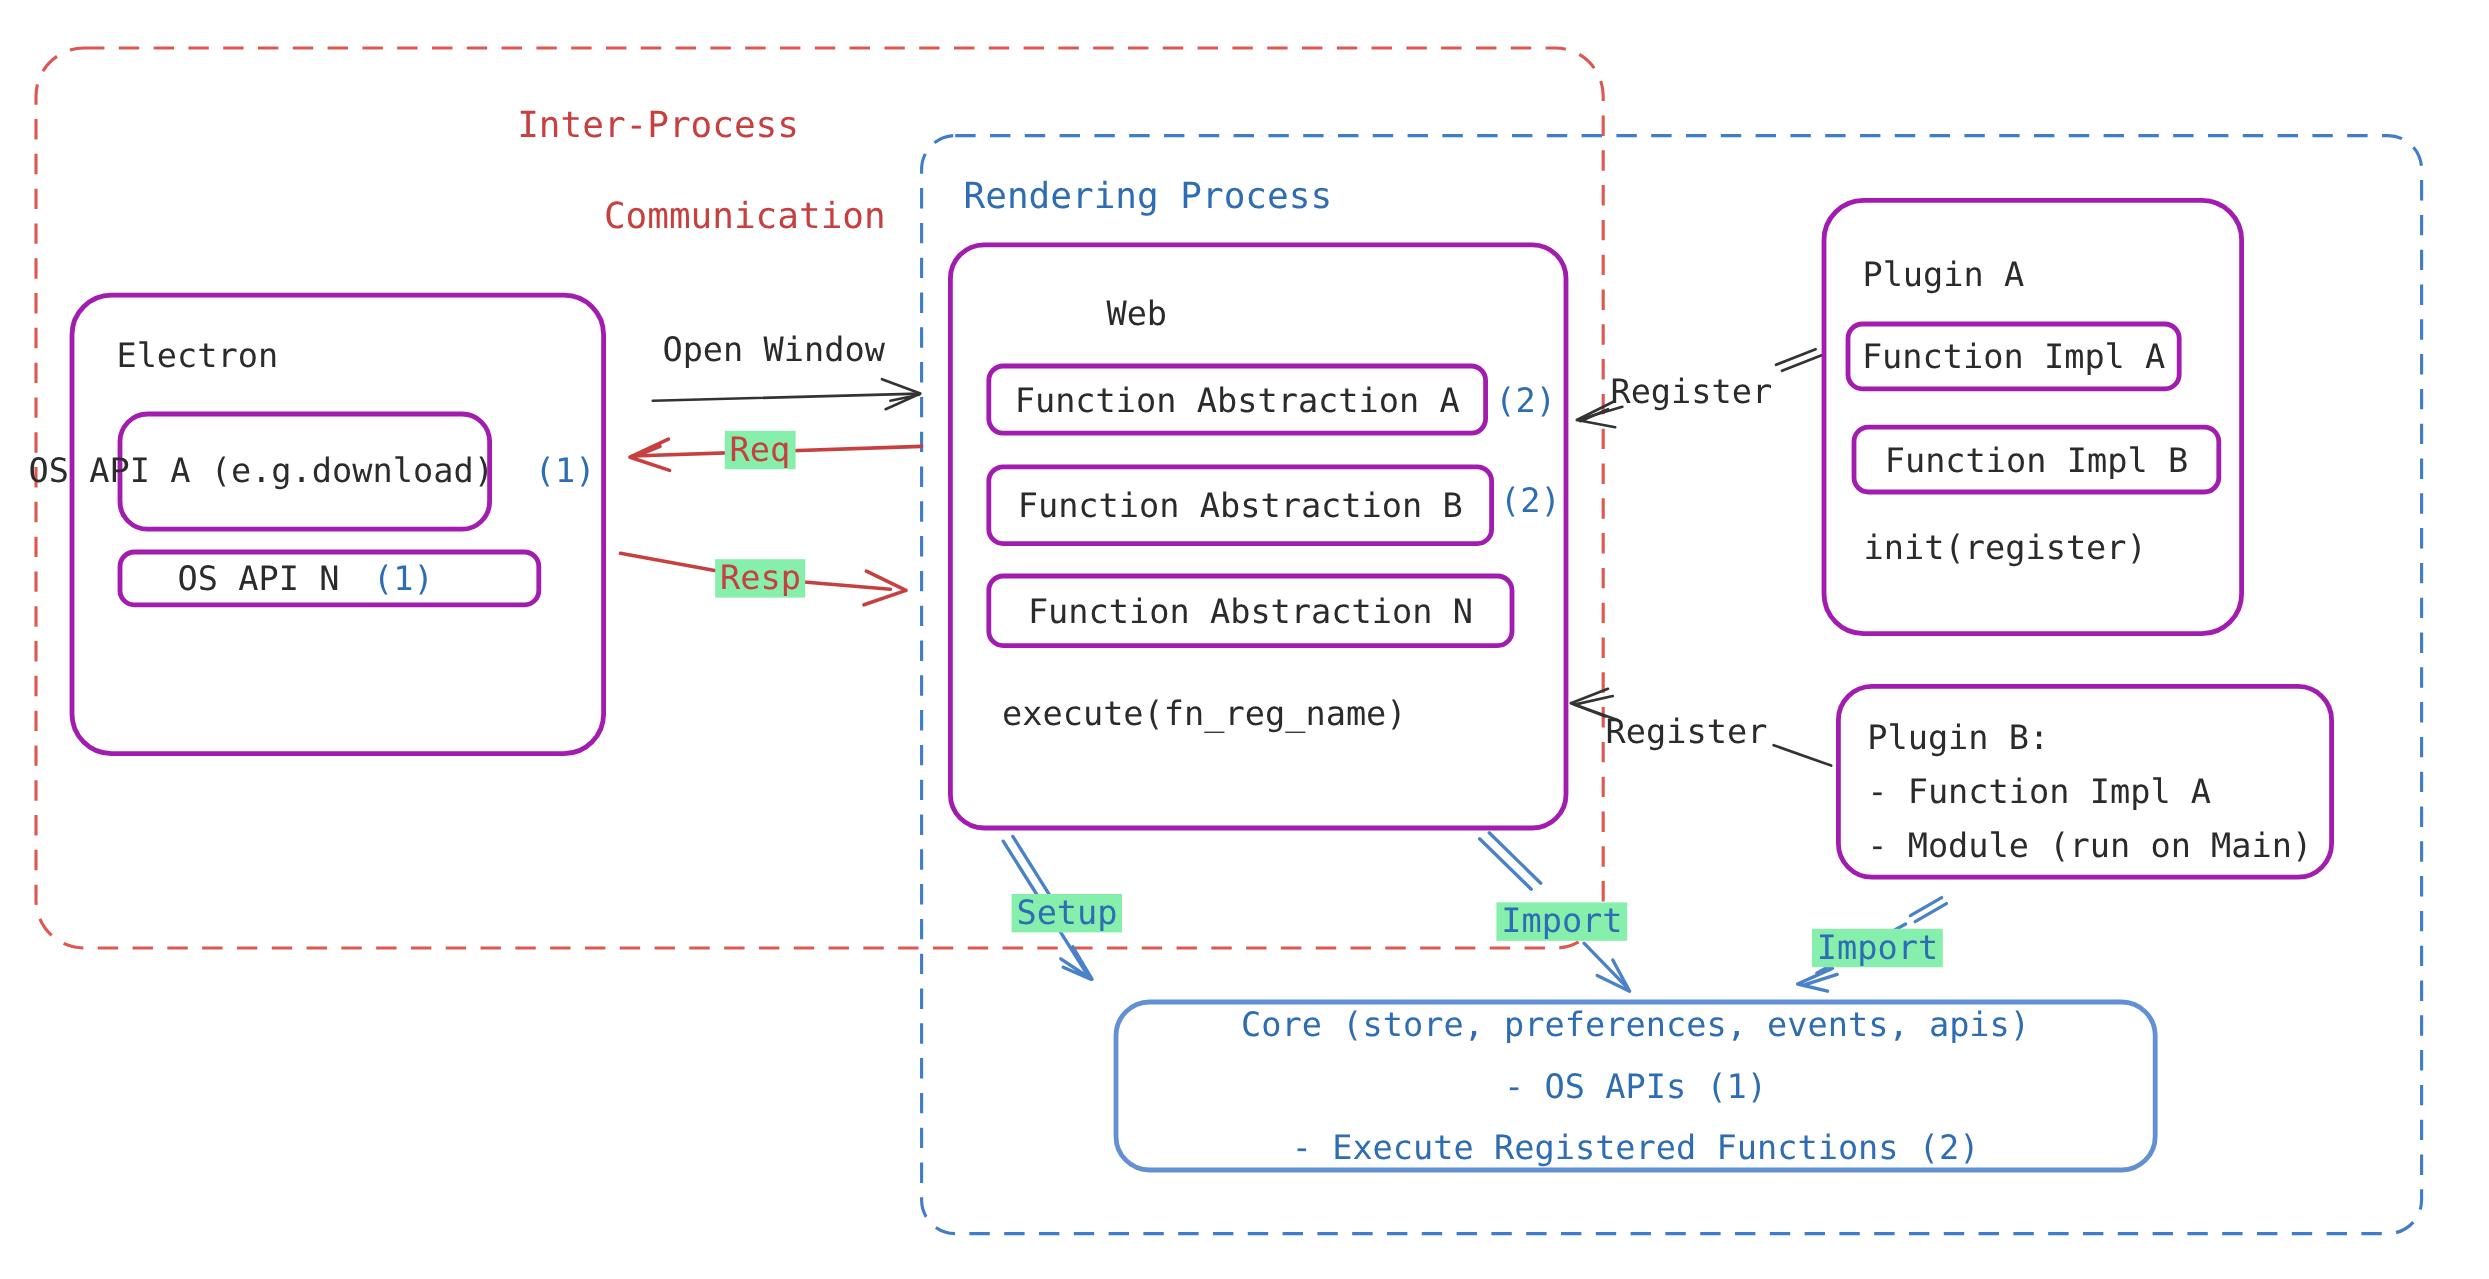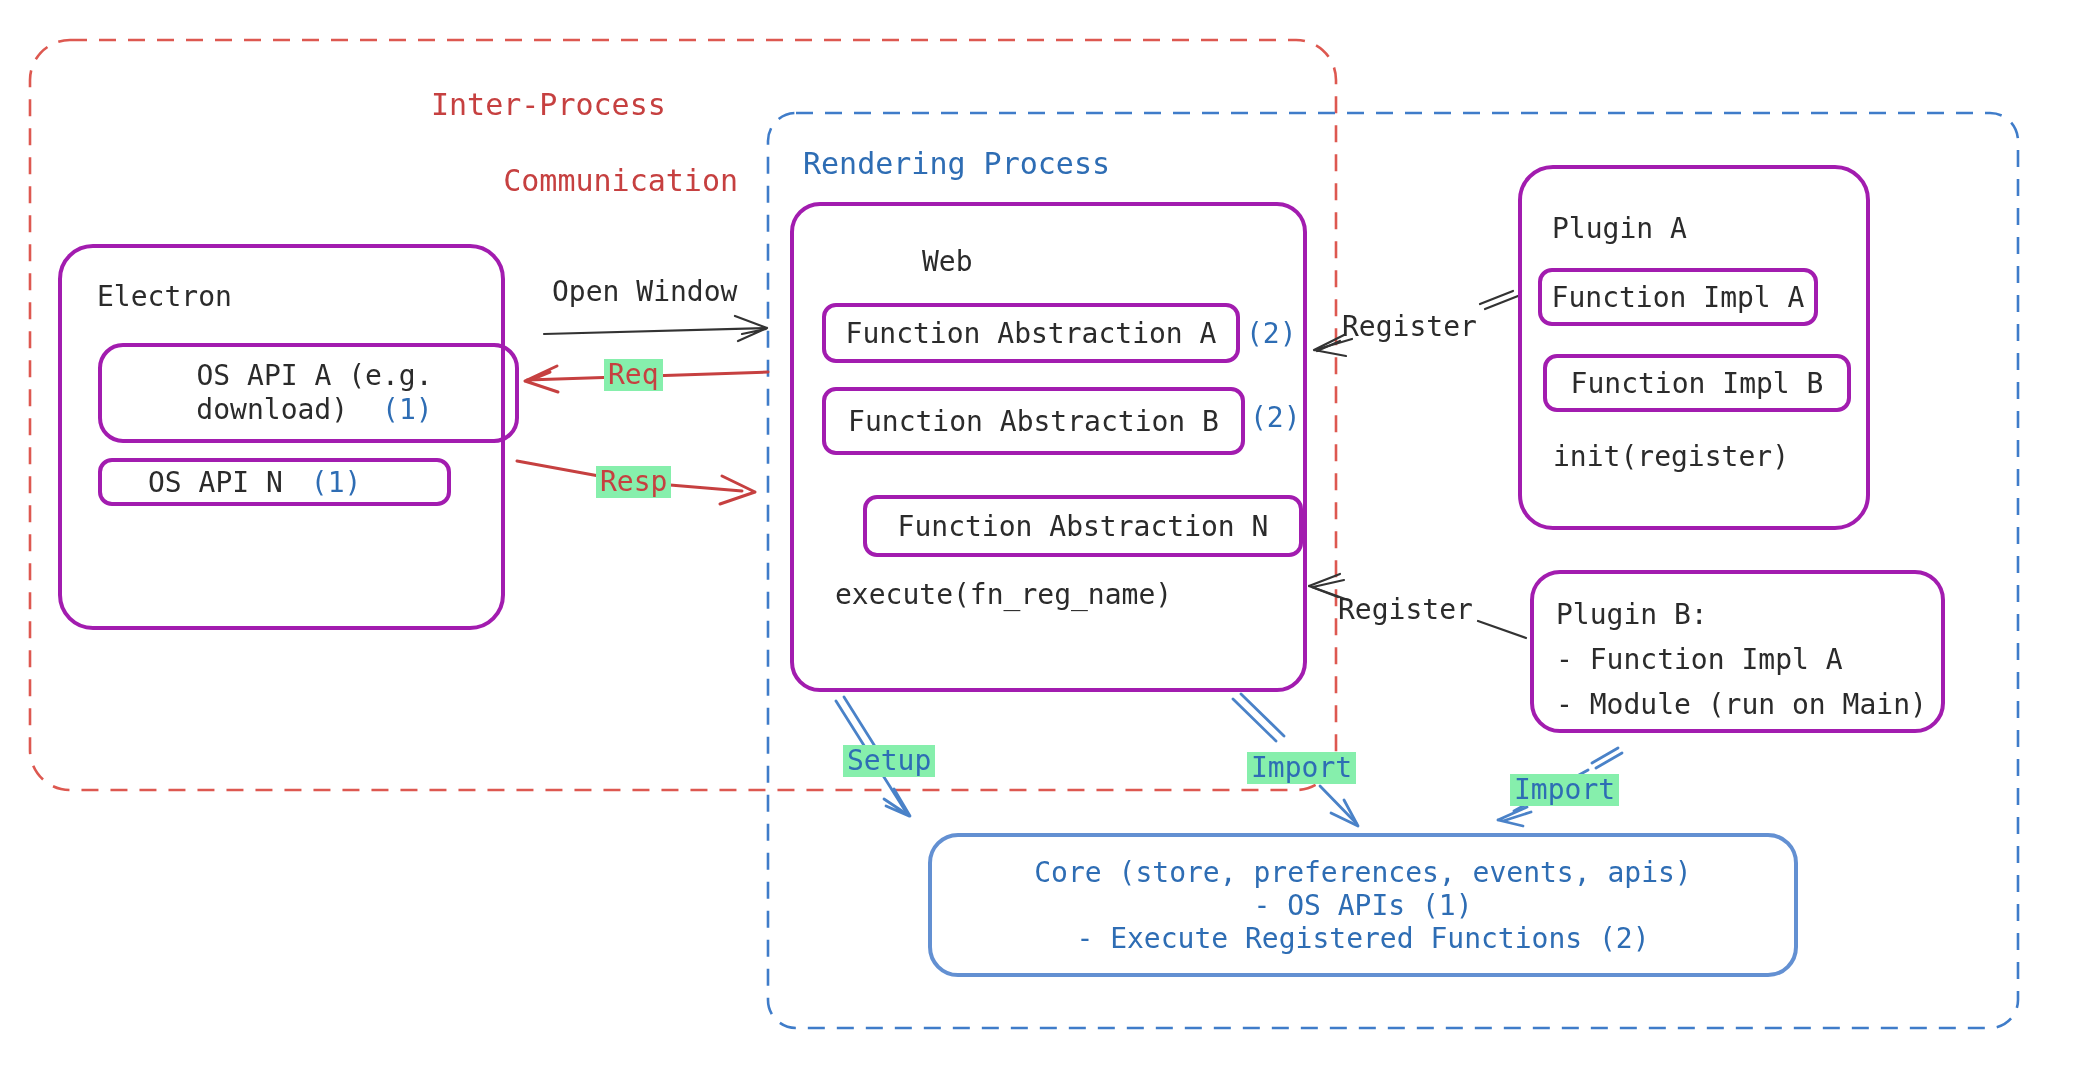--- a/index.html
+++ b/index.html
@@ -32,21 +32,21 @@
   .bgw{background:#86efac;padding:0 4px;}
   .center-flex{
     display:flex;align-items:center;justify-content:center;
     font-size:28px;white-space:pre;
   }
   .note-gap-a{margin-left:34px;}
   .note-gap-n{margin-left:28px;}
   .plist{line-height:45px;}
   .corebox{
     border-color:#6390d2;
-    display:flex;flex-direction:column;align-items:center;justify-content:center;
+    display:flex;flex-direction:column;align-items:center;justify-content:space-between;
     text-align:center;line-height:33px;font-size:28px;
   }
 </style>
 </head>
 <body>
 
 <div id="canvas">
 
   <svg class="layer" width="2074" height="1066" viewBox="0 0 2074 1066">
 
@@ -103,21 +103,21 @@
 
   <div class="label title30 red" style="left:431px;top:86px;line-height:38px;"><span>Inter-Process</span><br>
     <span>Communication</span>
   </div>
 
   <div class="label title30 blue" style="left:803px;top:147px;">Rendering Process</div>
 
   <div class="box" style="left:58px;top:244px;width:447px;height:386px;border-radius:35px;"></div>
   <div class="label" style="left:97px;top:281px;">Electron</div>
 
-  <div class="box center-flex" style="left:98px;top:343px;width:421px;height:100px;border-radius:25px;flex-direction:column;line-height:34px;padding-left:12px;">
+  <div class="box center-flex" style="left:98px;top:343px;width:312px;height:100px;border-radius:25px;flex-direction:row;line-height:34px;padding-left:12px;">
     <span>OS API A (e.g.</span>
     <span><span>download)</span><span class="blue note-gap-a">(1)</span></span>
   </div>
 
   <div class="box center-flex" style="left:98px;top:458px;width:353px;height:48px;border-radius:14px;justify-content:flex-start;padding-left:46px;">
     <span>OS API N</span>
     <span class="blue note-gap-n">(1)</span>
   </div>
 
   <div class="label" style="left:552px;top:276px;">Open Window</div>
@@ -130,21 +130,21 @@
   <div class="box center-flex" style="left:822px;top:303px;width:418px;height:60px;border-radius:14px;">
     <span>Function Abstraction A</span>
   </div>
   <div class="label blue" style="left:1246px;top:318px;">(2)</div>
 
   <div class="box center-flex" style="left:822px;top:387px;width:423px;height:68px;border-radius:14px;">
     <span>Function Abstraction B</span>
   </div>
   <div class="label blue" style="left:1250px;top:402px;">(2)</div>
 
-  <div class="box center-flex" style="left:822px;top:495px;width:440px;height:62px;border-radius:14px;margin-left:41px;">
+  <div class="box center-flex" style="left:822px;top:478px;width:440px;height:62px;border-radius:14px;">
     <span>Function Abstraction N</span>
   </div>
 
   <div class="label" style="left:835px;top:579px;">execute(fn_reg_name)</div>
 
   <div class="label" style="left:1342px;top:311px;">Register</div>
   <div class="label" style="left:1338px;top:594px;">Register</div>
 
   <div class="box" style="left:1518px;top:165px;width:352px;height:365px;border-radius:35px;"></div>
   <div class="label" style="left:1552px;top:213px;">Plugin A</div>

